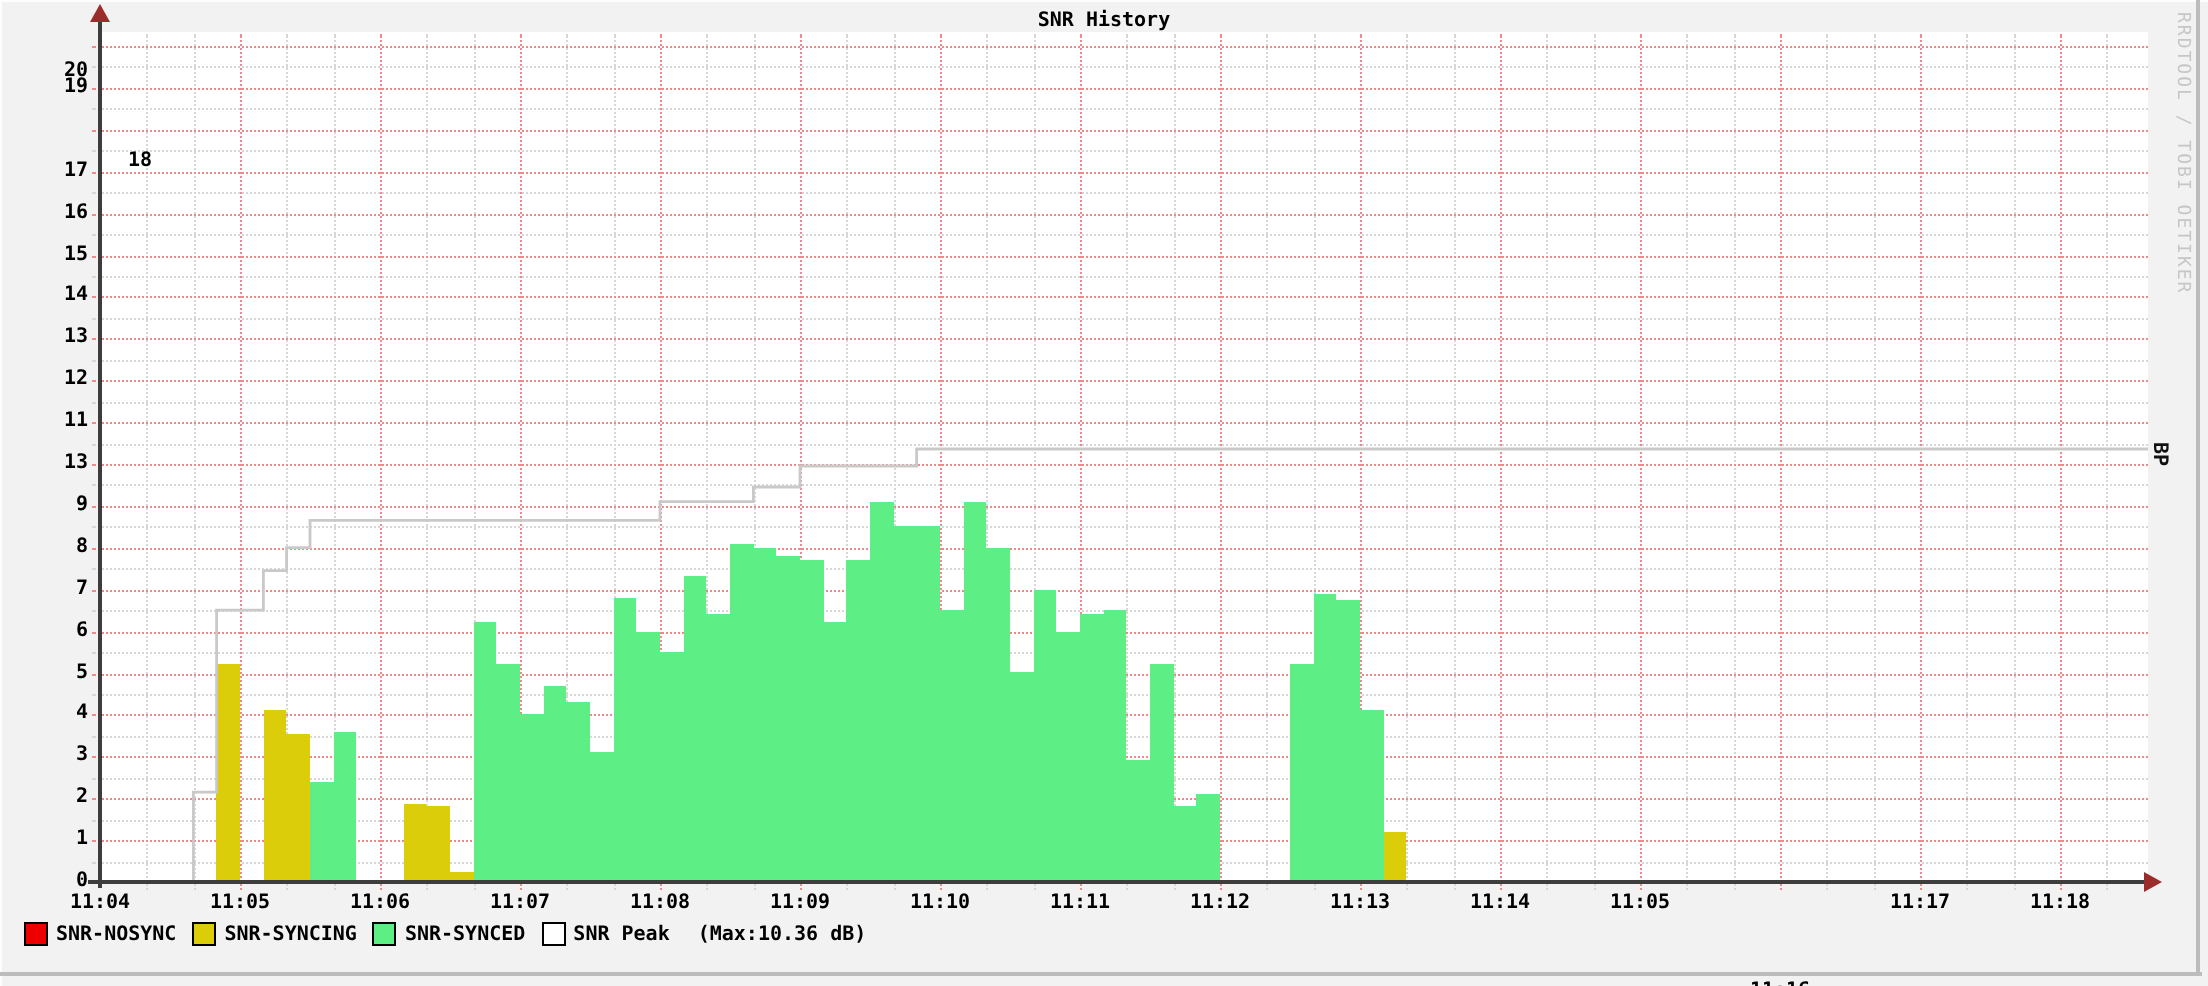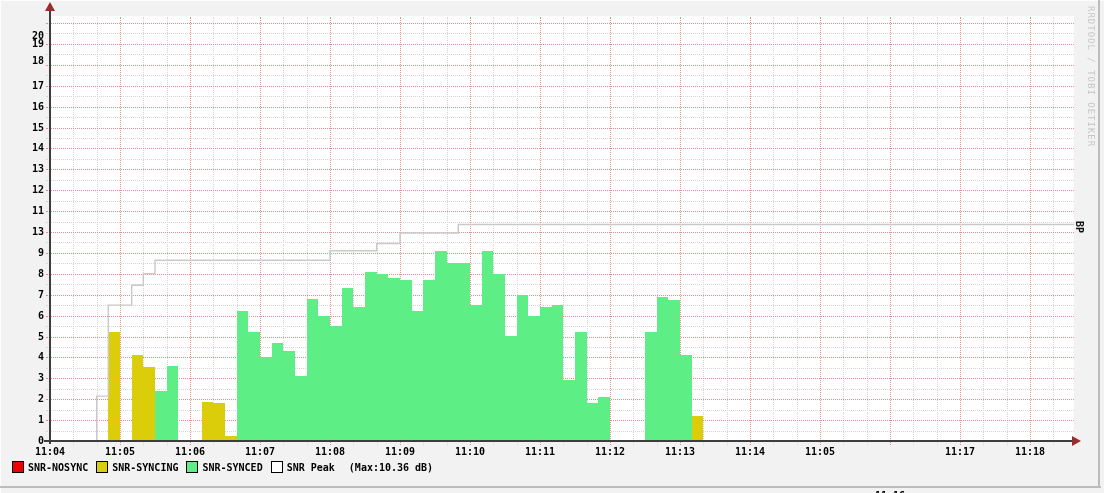--- a/index.html
+++ b/index.html
@@ -47,20 +47,21 @@
        font-size:10px; font-weight:bold; color:#111; }
   .edge-t{ position:absolute; left:0; top:0; width:1104px; height:1px; background:#fdfdfd; }
   .edge-l{ position:absolute; left:0; top:0; width:1px; height:493px; background:#fdfdfd; }
   .edge-b{ position:absolute; left:0; top:486px; width:1101px; height:2px; background:#bcbcbc; }
   .edge-r{ position:absolute; left:1098px; top:0; width:2px; height:488px; background:#bcbcbc; }
 </style>
 </head>
 <body>
 
 <div id="root">
+  <div class="title">SNR History</div>
   <div class="watermark">RRDTOOL / TOBI OETIKER</div>
   <div class="bp">BP</div>
 
   <div class="canvas"></div>
   <div class="grid" id="grid">
       <div class="gl h" style="top: 407.55px;"></div>
       <div class="gl h" style="top: 386.65px;"></div>
       <div class="gl h" style="top: 365.75px;"></div>
       <div class="gl h" style="top: 344.85px;"></div>
       <div class="gl h" style="top: 323.95px;"></div>
@@ -209,21 +210,21 @@
       <div class="ytick" style="top: 267.8px;">8</div>
       <div class="ytick" style="top: 246.9px;">9</div>
       <div class="ytick" style="top: 226px;">13</div>
       <div class="ytick" style="top: 205.1px;">11</div>
       <div class="ytick" style="top: 184.2px;">12</div>
       <div class="ytick" style="top: 163.3px;">13</div>
       <div class="ytick" style="top: 142.4px;">14</div>
       <div class="ytick" style="top: 121.5px;">15</div>
       <div class="ytick" style="top: 100.6px;">16</div>
       <div class="ytick" style="top: 79.7px;">17</div>
-      <div class="ytick" style="top: 55px;">18</div>
+      <div class="ytick" style="top: 75px; margin-left: 32px;">18</div>
       <div class="ytick" style="top: 37.9px;">19</div>
       <div class="ytick" style="top: 30px;">20</div>
     </div>
   <div id="xlabels">
       <div class="xtick" style="left: 26px;">11:04</div>
       <div class="xtick" style="left: 96px;">11:05</div>
       <div class="xtick" style="left: 166px;">11:06</div>
       <div class="xtick" style="left: 236px;">11:07</div>
       <div class="xtick" style="left: 306px;">11:08</div>
       <div class="xtick" style="left: 376px;">11:09</div>

